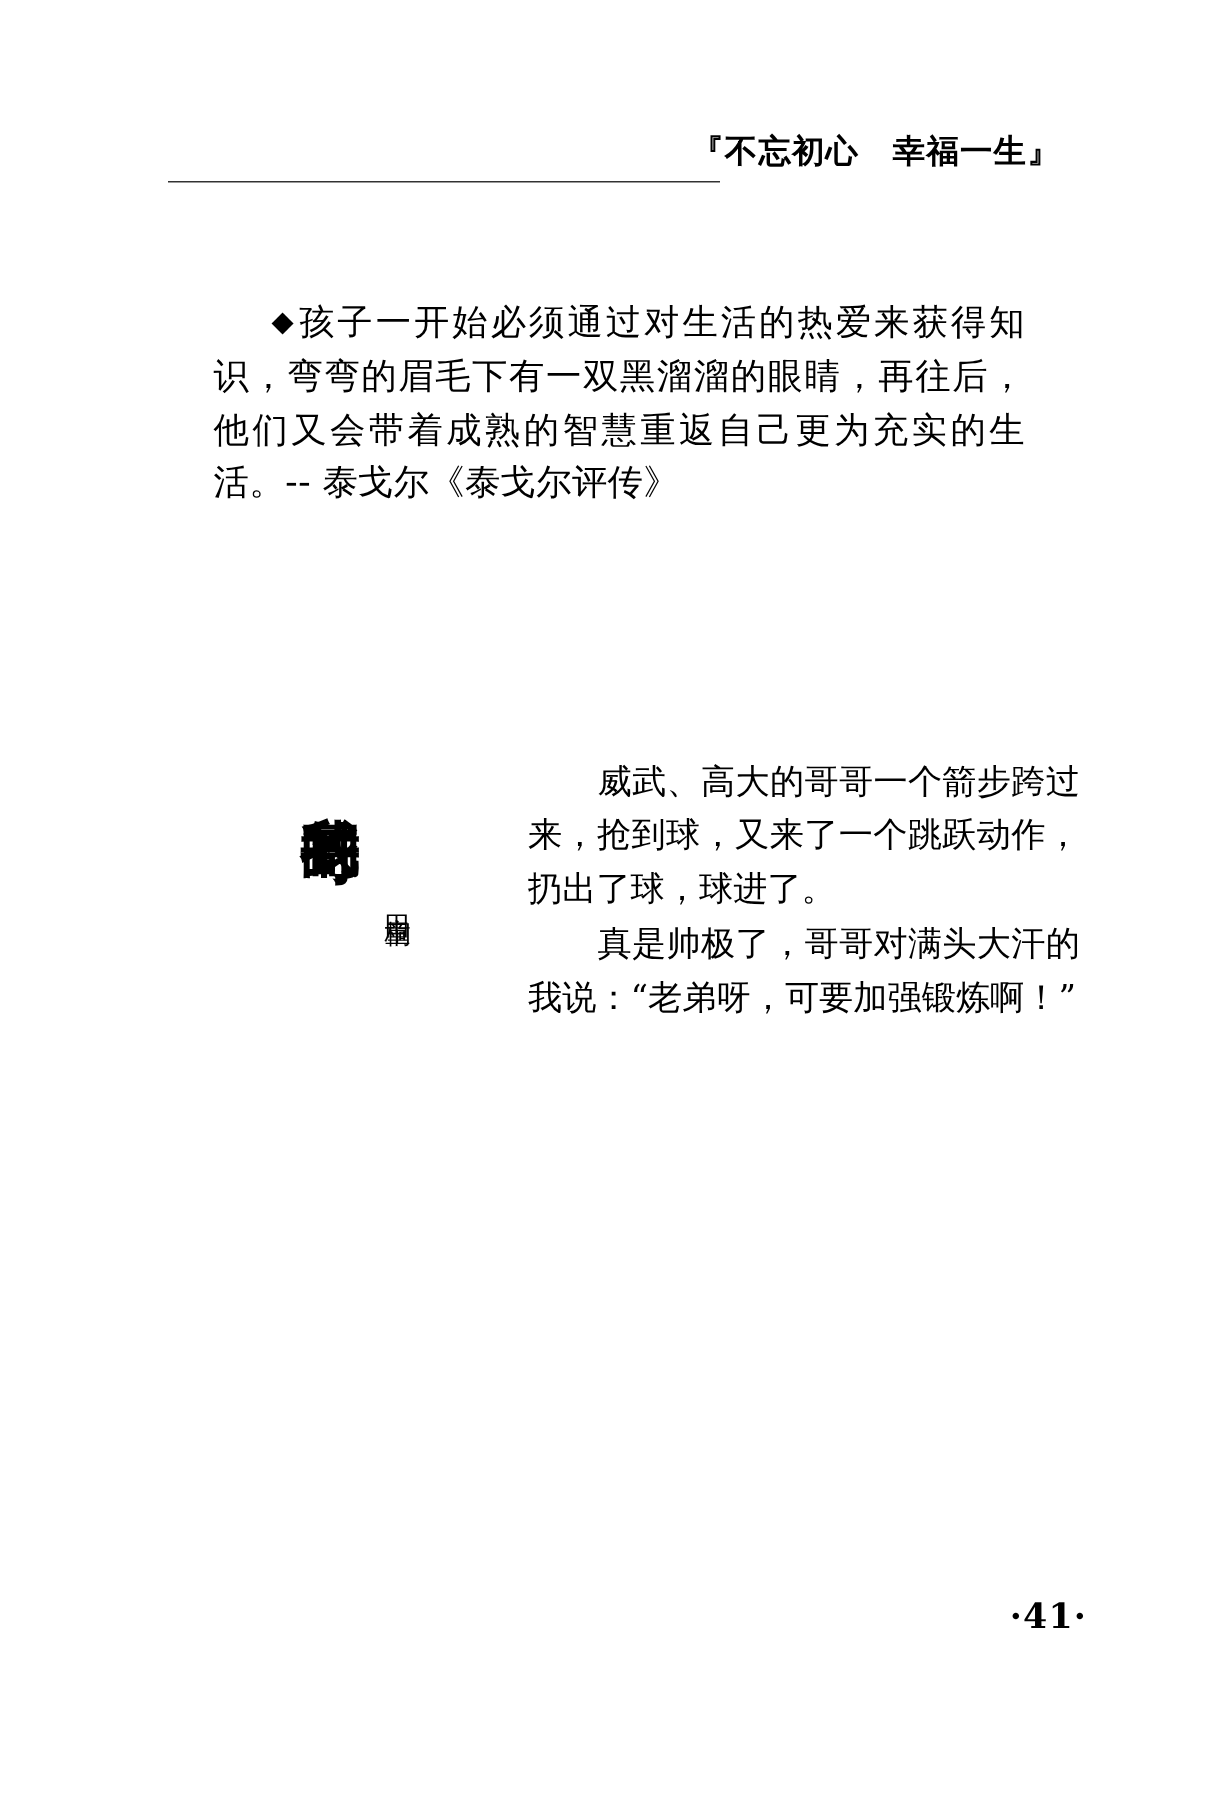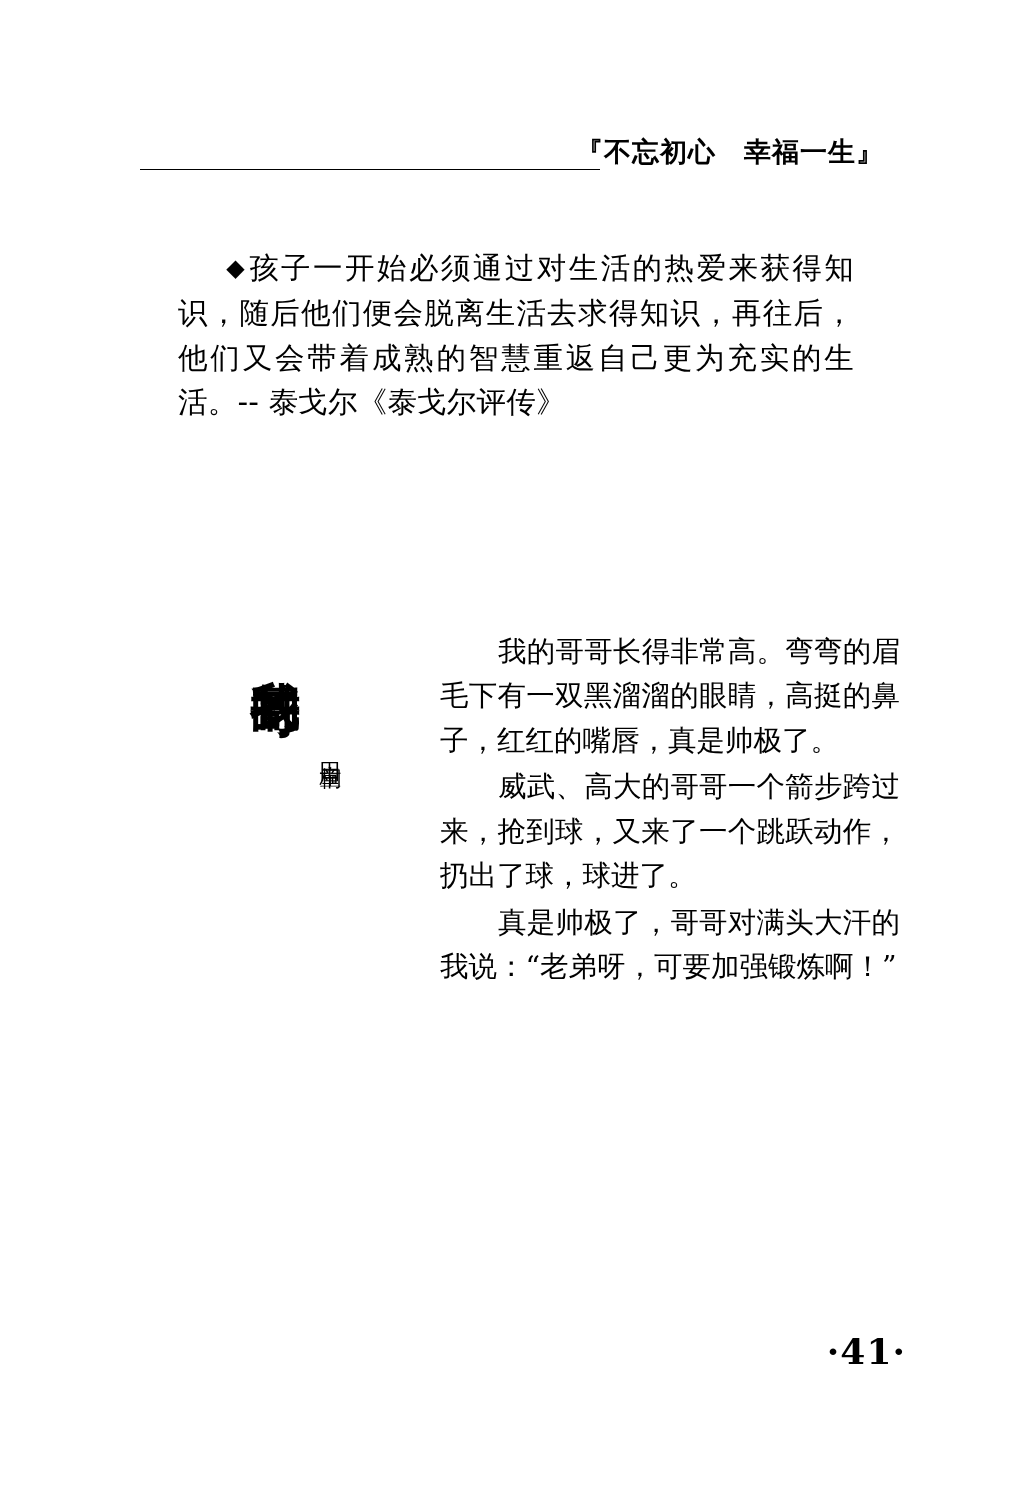--- a/index.html
+++ b/index.html
@@ -22,25 +22,25 @@
     left: 0; top: 0;
     width: 1024px;
     height: 1497px;
     box-sizing: border-box;
   }
 
   
   .header {
     position: absolute;
     left: 140px;
-    top: 130px;
+    top: 112px;
     width: 744px;
     height: 46px;
     display: flex;
-    align-items: center;
+    align-items: flex-start;
     justify-content: flex-end;
   }
   .header-rule {
     position: absolute;
     left: 0;
     bottom: 6px;
     width: 460px;
     height: 0;
     border-top: 1.6px solid #000;
   }
@@ -135,48 +135,47 @@
     margin: 0 0 2px 0;
     text-indent: 58px;
   }
 
   
   .folio {
     position: absolute;
     right: 118px;
     top: 1330px;
     font-family: "DejaVu Serif", serif;
-    font-size: 36px;
+    font-size: 29px;
     font-weight: 700;
     letter-spacing: 1px;
   }
 </style>
 </head>
 <body>
 
 <div class="page">
 
   <div class="header">
     <div class="header-rule"></div>
     <div class="header-title">『不忘初心　幸福一生』</div>
   </div>
 
   <div class="epigraph">
-    <span class="epi-indent"></span><span class="epi-bullet">◆</span><span class="lead">孩子一开始必须通过对生活的热爱来获得知识，随后他们便会脱离生活去求得知识，再往后，他们又会带着成熟的智慧重返自己更为充实的生活。-- 泰戈尔《泰戈尔评传》</span>
+    <span class="epi-indent"></span><span class="epi-bullet">◆</span><span class="lead">孩子一开始必须通过对生活的热爱来获得知识，弯弯的眉毛下有一双黑溜溜的眼睛，再往后，他们又会带着成熟的智慧重返自己更为充实的生活。-- 泰戈尔《泰戈尔评传》</span>
   </div>
 
   <div class="article">
 
     <div class="vtitle-wrap">
       <div class="vtitle">我的哥哥</div>
       <div class="vauthor">田童桐</div>
     </div>
 
     <div class="body-col">
-      <p>我的哥哥长得非常高。弯弯的眉毛下有一双黑溜溜的眼睛，高挺的鼻子，红红的嘴唇，真是帅极了。</p>
       <p>威武、高大的哥哥一个箭步跨过来，抢到球，又来了一个跳跃动作，扔出了球，球进了。</p>
       <p>真是帅极了，哥哥对满头大汗的我说：“老弟呀，可要加强锻炼啊！”</p>
     </div>
 
   </div>
 
   <div class="folio">·41·</div>
 
 </div>
 

